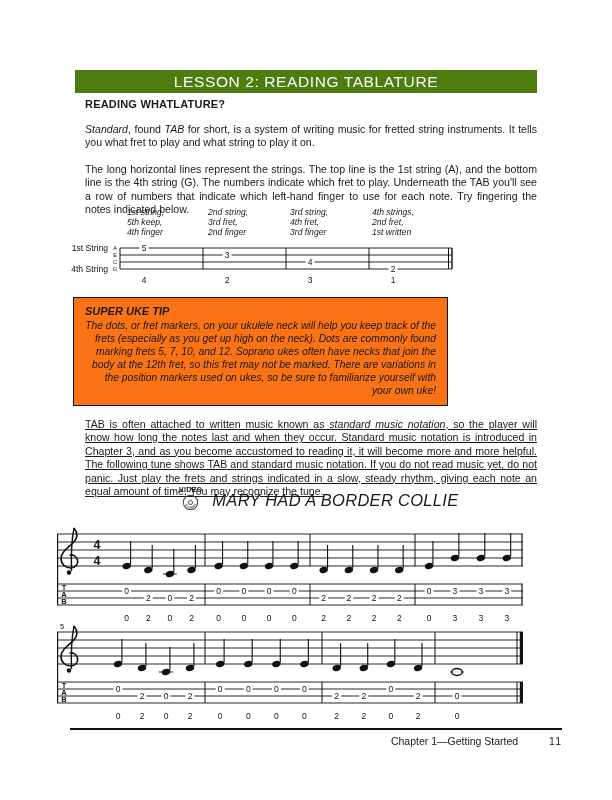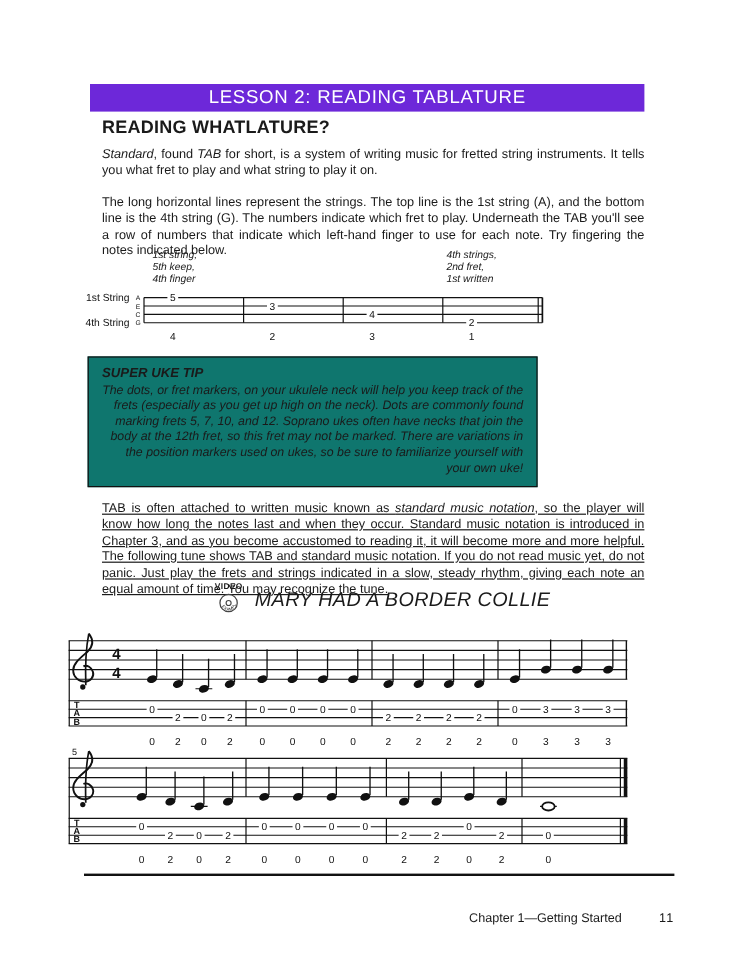--- a/index.html
+++ b/index.html
@@ -1,60 +1,70 @@
 <!DOCTYPE html>
 <html><head>
 <meta charset="utf-8">
 <style>
   html,body{margin:0;padding:0;background:#ffffff;}
   .page{position:relative;width:612px;height:800px;background:#fff;overflow:hidden;
         font-family:"Liberation Sans",sans-serif;color:#1a1a1a;}
   .lesson-bar{position:absolute;left:75px;top:70px;width:462px;height:23px;
         display:flex;align-items:center;justify-content:center;}
   .lesson-bar span{color:#fff;font-size:15.5px;letter-spacing:.6px;font-weight:400;}
-  .section-heading{position:absolute;left:85px;top:98px;font-size:15px;font-weight:bold;letter-spacing:.2px;}
+  .section-heading{position:absolute;left:85px;top:98px;font-size:11px;font-weight:bold;letter-spacing:.2px;}
   .body-text{position:absolute;left:85px;width:452px;font-size:10.6px;line-height:13.5px;text-align:justify;}
   .p1{top:112px;}
   .p2{top:152px;}
   .p3{top:407px;text-decoration:underline;}
   .hdr-col{position:absolute;top:207px;width:76px;font-size:8.6px;line-height:10.2px;font-style:italic;}
   .hdr-col div{white-space:nowrap;}
   .figure{position:absolute;text-decoration:underline;}
   .tip-box{position:absolute;left:73px;top:297px;width:375px;box-sizing:border-box;
-        background:#0f766e;border:1.5px solid #111;padding:7px 11px 8px 11px;}
+        background:#f97316;border:1.5px solid #111;padding:7px 11px 8px 11px;}
   .tip-title{font-size:11px;font-weight:bold;font-style:italic;margin:0 0 2px 0;}
   .tip-body{font-size:10.3px;font-style:italic;line-height:13px;margin:0;text-align:right;}
   .tune-head{position:absolute;left:179px;top:486px;display:flex;align-items:flex-start;}
   .video-badge{display:flex;flex-direction:column;align-items:center;margin-right:10px;}
   .video-badge .vlabel{font-size:7px;font-weight:bold;letter-spacing:.3px;}
   .tune-title{font-style:italic;font-size:16.5px;letter-spacing:.3px;margin-top:5px;font-weight:400;}
   .footer-rule{position:absolute;left:70px;top:728px;width:492px;height:1.5px;background:#111;}
   .footer-text{position:absolute;left:70px;top:735px;width:492px;text-align:right;font-size:10.5px;}
-  .footer-text .pgnum{display:inline-block;margin-left:28px;letter-spacing:1px;margin-top:24px;}
+  .footer-text .pgnum{display:inline-block;margin-left:28px;letter-spacing:1px;}
   svg text{font-family:"Liberation Sans",sans-serif;fill:#111;}
 </style>
 </head>
 <body>
 
 <div class="page">
 
-  <div class="lesson-bar" style="background: #6d28d9;">
+  <div class="lesson-bar" style="background: #4d7c0f;">
     <span>LESSON 2: READING TABLATURE</span>
   </div>
 
   <div class="section-heading">READING WHATLATURE?</div>
 
   <p class="body-text p1"><i>Standard</i><span>, found </span><i>TAB</i><span> for short, is a system of writing music for fretted string instruments. It tells you what fret to play and what string to play it on.</span></p>
 
   <p class="body-text p2">The long horizontal lines represent the strings. The top line is the 1st string (A), and the bottom line is the 4th string (G). The numbers indicate which fret to play. Underneath the TAB you'll see a row of numbers that indicate which left-hand finger to use for each note. Try fingering the notes indicated below.</p>
 
   <div class="hdr-col" style="left:127px">
     <div>1st string,</div>
     <div>5th keep,</div>
     <div>4th finger</div>
+  </div>
+  <div class="hdr-col" style="left:208px">
+    <div>2nd string,</div>
+    <div>3rd fret,</div>
+    <div>2nd finger</div>
+  </div>
+  <div class="hdr-col" style="left:290px">
+    <div>3rd string,</div>
+    <div>4th fret,</div>
+    <div>3rd finger</div>
   </div>
   <div class="hdr-col" style="left:372px">
     <div>4th strings,</div>
     <div>2nd fret,</div>
     <div>1st written</div>
   </div>
 
   <div class="figure" style="left:60px;top:240px" id="example1-fig"><svg width="402" height="50" viewBox="0 0 402 50">
         <text x="48" y="11" font-size="8.6" text-anchor="end" font-weight="normal" font-style="normal">1st String</text>
         <text x="48" y="32" font-size="8.6" text-anchor="end" font-weight="normal" font-style="normal">4th String</text>

